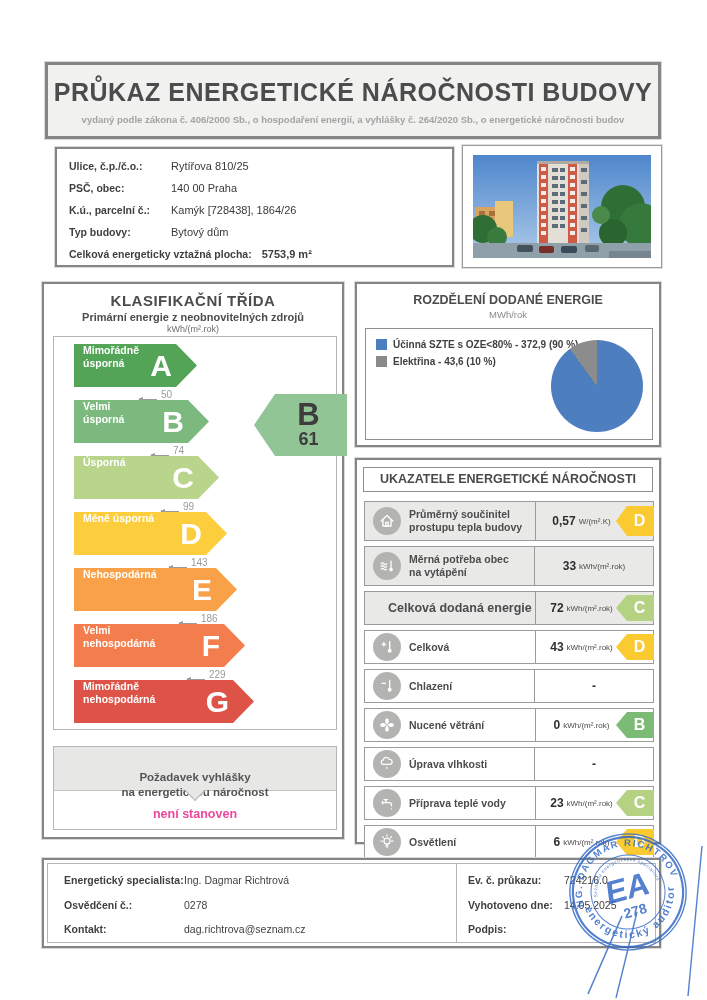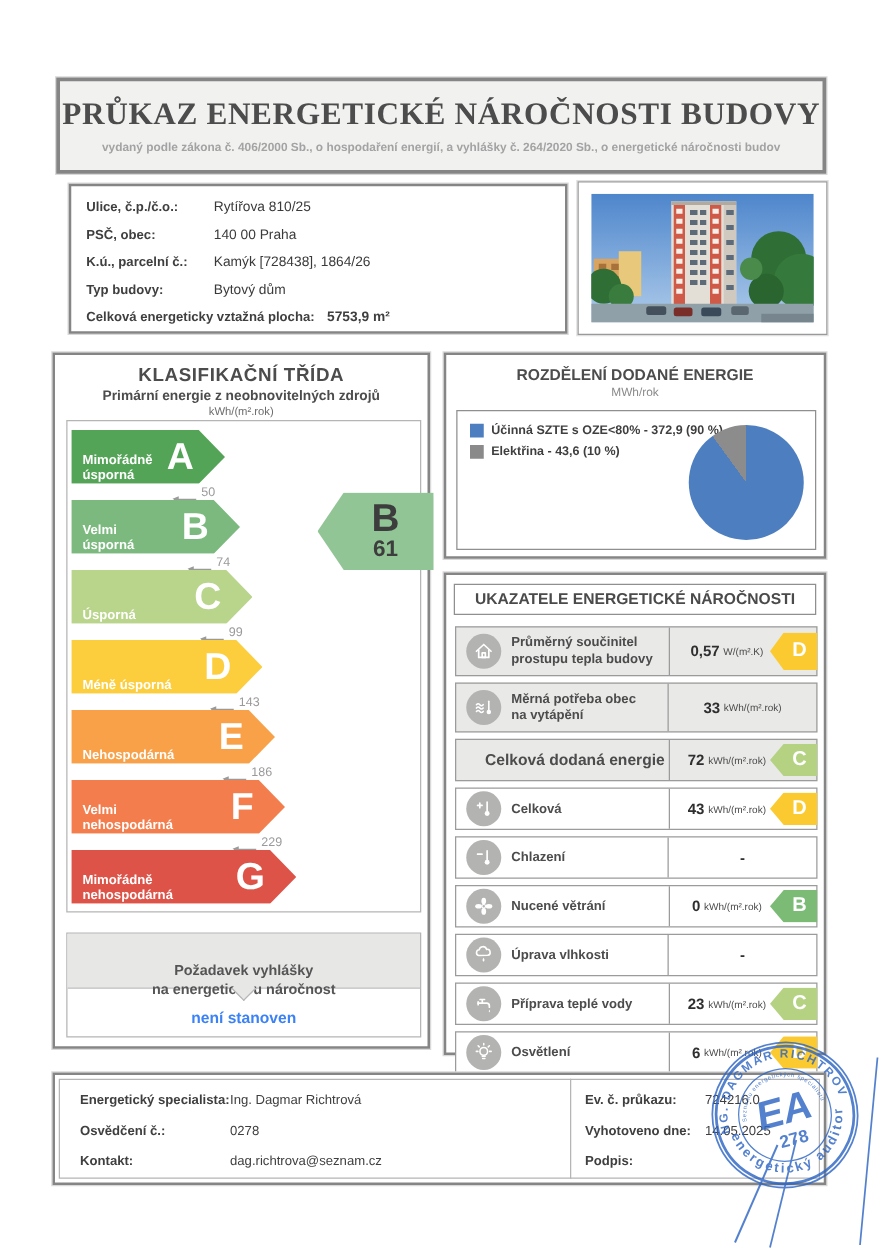--- a/index.html
+++ b/index.html
@@ -3,61 +3,61 @@
 <meta charset="utf-8">
 <style>
   html,body{margin:0;padding:0;background:#fff;}
   body{font-family:"Liberation Sans",sans-serif;color:#3f3f3f;}
   #page{position:relative;width:707px;height:1000px;background:#fff;overflow:hidden;}
 
   .panel{position:absolute;background:#fff;border:2px solid #858585;box-shadow:0 0 0 1px #d9d9d9;box-sizing:border-box;}
 
   
   #hdr{left:45px;top:62px;width:616px;height:77px;background:#f1f1f0;border-width:3px;text-align:center;}
-  #hdr .t{margin-top:13px;font-size:25px;font-weight:bold;color:#4c4c4c;letter-spacing:.5px;font-family:Liberation Serif, serif;}
+  #hdr .t{margin-top:13px;font-size:25px;font-weight:bold;color:#4c4c4c;letter-spacing:.5px;}
   #hdr .s{margin-top:7px;font-size:9.5px;font-weight:bold;color:#a3a3a3;}
 
   
   #info{left:55px;top:147px;width:399px;height:120px;border-width:2px;padding:11px 0 0 12px;}
   .inforow{display:flex;height:22px;align-items:flex-start;font-size:10.5px;}
   .inforow .lb{font-weight:bold;width:102px;flex:none;}
   .inforow .vl{font-size:11px;color:#3a3a3a;}
   .inforow.wide .lb{width:auto;margin-right:10px;}
   .inforow.wide .vl{font-weight:bold;color:#3f3f3f;}
 
   
   #photo{left:462px;top:145px;width:200px;height:123px;border:1px solid #9a9a9a;background:#fff;display:flex;align-items:center;justify-content:center;box-shadow:0 0 0 1px #e0e0e0;position:absolute;box-sizing:border-box;}
 
   
   #cls{left:42px;top:282px;width:302px;height:557px;text-align:center;}
   #cls .t{margin-top:8px;font-size:15px;font-weight:bold;color:#4c4c4c;letter-spacing:.5px;}
   #cls .s{margin-top:2px;font-size:11px;font-weight:bold;color:#4c4c4c;}
   #cls .u{margin-top:1px;font-size:9px;color:#6d6d6d;}
   #scale{position:absolute;left:9px;top:52px;width:284px;height:394px;border:1px solid #b5b5b5;box-sizing:border-box;padding-top:7px;text-align:left;}
-  .arrow{height:43px;margin-left:3px;color:#fff;position:relative;display:flex;align-items:flex-end;
+  .arrow{height:43px;margin-left:20px;color:#fff;position:relative;display:flex;align-items:flex-start;
          clip-path:polygon(0 0,calc(100% - 21px) 0,100% 50%,calc(100% - 21px) 100%,0 100%);}
   .arrow .lbl{padding-left:9px;font-size:10.5px;font-weight:bold;line-height:1.2;white-space:pre-line;}
   .arrow .ltr{position:absolute;right:25px;top:50%;transform:translateY(-50%);font-size:30px;font-weight:bold;}
   .cA{background:#53a457}.cB{background:#7bb97e}.cC{background:#b9d48b}
   .cD{background:#fcce3e}.cE{background:#f8a148}.cF{background:#f37d4c}.cG{background:#dd5348}
   .thr{height:13px;display:flex;align-items:flex-end;font-size:10px;color:#9a9a9a;}
   .thr-mark{display:inline-block;width:18px;height:0;border-top:1px solid #9a9a9a;position:relative;margin-right:4px;}
   .thr-mark::before{content:"";position:absolute;left:-1px;top:-3px;border-style:solid;border-width:2.5px 5px 2.5px 0;border-color:transparent #9a9a9a transparent transparent;}
   #rating{position:absolute;left:210px;top:110px;width:93px;height:62px;background:#92c595;
           clip-path:polygon(21px 0,100% 0,100% 100%,21px 100%,0 50%);
           display:flex;flex-direction:column;align-items:center;justify-content:center;
           padding-left:16px;box-sizing:border-box;filter:drop-shadow(2px 3px 2px rgba(0,0,0,.25));}
   #rating .L{font-size:31px;font-weight:bold;color:#3d3d3d;line-height:.95;}
   #rating .V{font-size:18px;font-weight:bold;color:#3d3d3d;}
   #req{position:absolute;left:9px;top:462px;width:284px;height:84px;border:1px solid #b5b5b5;box-sizing:border-box;}
   #req .head{height:44px;background:#e7e7e6;border-bottom:1px solid #c2c2c2;font-weight:bold;font-size:11.5px;color:#555;
              padding-top:7px;white-space:pre-line;line-height:1.35;position:relative;box-sizing:border-box;}
   #req .notch{position:absolute;left:50%;bottom:-8px;transform:translateX(-50%) rotate(45deg);width:13px;height:13px;
               background:#e7e7e6;border-right:1px solid #b5b5b5;border-bottom:1px solid #b5b5b5;}
-  #req .val{margin-top:16px;font-weight:bold;font-size:12.5px;color:#3b82f6;}
+  #req .val{margin-top:16px;font-weight:bold;font-size:12.5px;color:#ec4899;}
 
   
   #pie{left:355px;top:282px;width:306px;height:165px;text-align:center;}
   #pie .t{margin-top:9px;font-size:12.5px;font-weight:bold;color:#4c4c4c;}
   #pie .u{margin-top:2px;font-size:9.5px;color:#8a8a8a;}
   #chartbox{position:absolute;left:8px;top:44px;width:288px;height:112px;border:1px solid #8f8f8f;box-sizing:border-box;text-align:left;}
   .leg{position:absolute;left:10px;top:10px;}
   .legitem{display:flex;align-items:center;margin-bottom:6px;}
   .sw{width:11px;height:11px;margin-right:6px;flex:none;}
   .legitem .lt{font-size:10px;font-weight:bold;color:#3f3f3f;}

